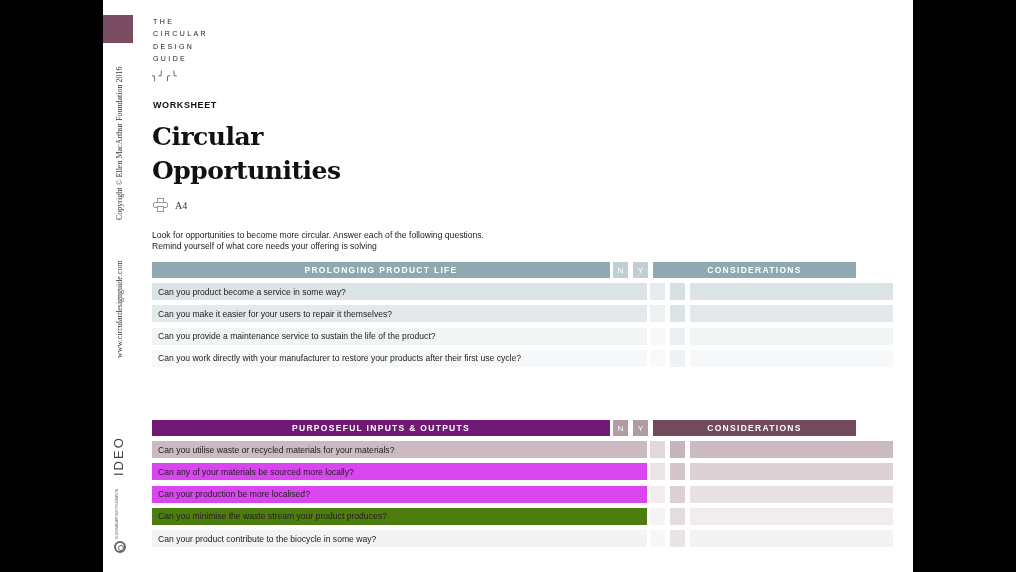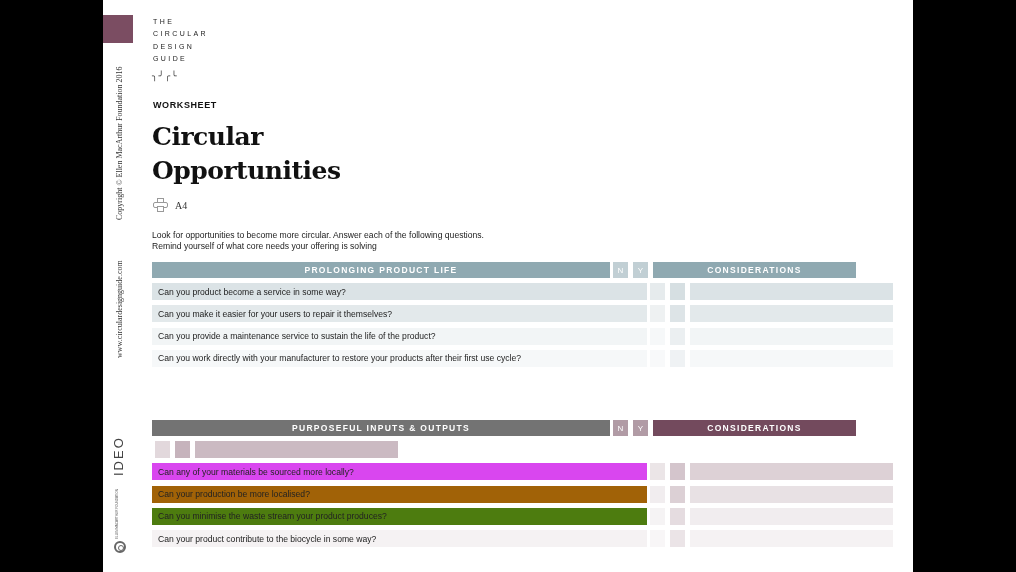--- a/index.html
+++ b/index.html
@@ -114,38 +114,39 @@
     <div class="q-row">
         <div class="q-text" style="background: rgb(246, 248, 249);">Can you work directly with your manufacturer to restore your products after their first use cycle?</div>
         <div class="q-n" style="background: rgb(248, 249, 250);"></div>
         <div class="q-y" style="background: rgb(239, 242, 244);"></div>
         <div class="q-cons" style="background: rgb(246, 248, 249);"></div>
       </div>
   </div>
 
   <div class="section sec2">
     <div class="hdr-row">
-      <div class="hdr-main" style="background: #737373;">PURPOSEFUL INPUTS &amp; OUTPUTS</div>
+      <div class="hdr-main" style="background: #701a75;">PURPOSEFUL INPUTS &amp; OUTPUTS</div>
       <div class="hdr-n" style="background: rgb(115, 74, 93); opacity: 0.55;">N</div>
       <div class="hdr-y" style="background: rgb(115, 74, 93); opacity: 0.55;">Y</div>
       <div class="hdr-cons" style="background: rgb(115, 74, 93);">CONSIDERATIONS</div>
     </div>
     <div class="q-row">
+        <div class="q-text" style="background: rgb(203, 186, 194);">Can you utilise waste or recycled materials for your materials?</div>
         <div class="q-n" style="background: rgb(226, 216, 220);"></div>
         <div class="q-y" style="background: rgb(198, 179, 188);"></div>
         <div class="q-cons" style="background: rgb(203, 186, 194);"></div>
       </div>
     <div class="q-row">
         <div class="q-text" style="background: #d946ef;">Can any of your materials be sourced more locally?</div>
         <div class="q-n" style="background: rgb(235, 229, 231);"></div>
         <div class="q-y" style="background: rgb(212, 197, 204);"></div>
         <div class="q-cons" style="background: rgb(221, 209, 214);"></div>
       </div>
     <div class="q-row">
-        <div class="q-text" style="background: #a16207;">Can your production be more localised?</div>
+        <div class="q-text" style="background: #d946ef;">Can your production be more localised?</div>
         <div class="q-n" style="background: rgb(241, 237, 239);"></div>
         <div class="q-y" style="background: rgb(220, 208, 213);"></div>
         <div class="q-cons" style="background: rgb(232, 225, 228);"></div>
       </div>
     <div class="q-row">
         <div class="q-text" style="background: #4d7c0f;">Can you minimise the waste stream your product produces?</div>
         <div class="q-n" style="background: rgb(245, 243, 244);"></div>
         <div class="q-y" style="background: rgb(229, 220, 224);"></div>
         <div class="q-cons" style="background: rgb(241, 237, 239);"></div>
       </div>

